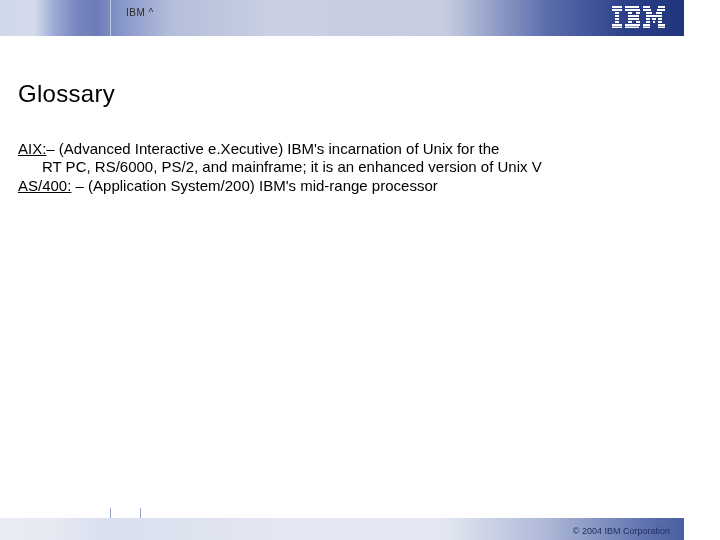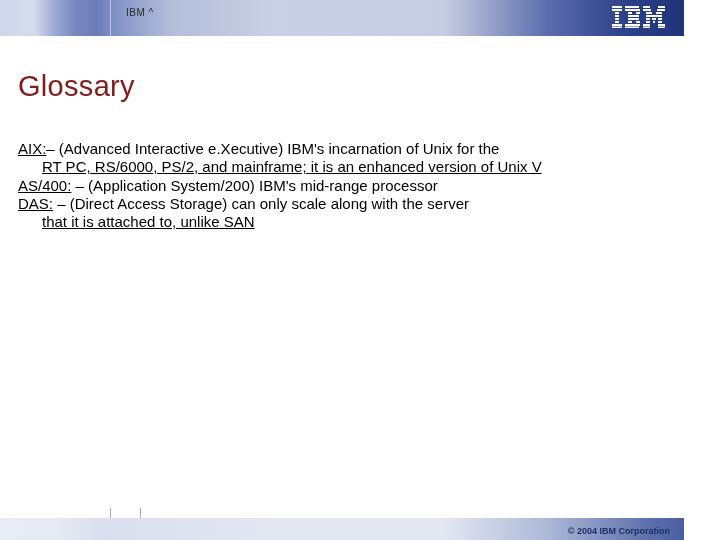--- a/index.html
+++ b/index.html
@@ -44,52 +44,50 @@
       position: absolute;
       right: 18px;
       top: 6px;
     }
     .ibm-logo svg { display: block; }
 
     
     .heading {
       position: absolute;
       left: 18px;
-      top: 70px;
-      font-size: 29px;
+      top: 80px;
+      font-size: 24px;
       font-weight: 400;
-      color: #7f1d1d;
+      color: #000000;
       letter-spacing: 0.3px;
     }
 
     
     .body {
       position: absolute;
       left: 18px;
       right: 18px;
       top: 140px;
       font-size: 15px;
       line-height: 1.22;
       color: #000;
     }
     .entry { margin: 0; }
     .term { text-decoration: underline; font-weight: 400; }
     .dash { font-weight: 400; margin-top: 9px; }
     .def-cont {
       display: block;
       padding-left: 24px;
-      text-decoration: underline;
     }
 
     
     .footer {
       position: absolute;
       left: 0; right: 0; bottom: 0;
       height: 32px;
-      font-weight: bold;
     }
     .footer-grad {
       position: absolute;
       left: 0; right: 0; bottom: 0;
       height: 22px;
       background: linear-gradient(90deg,
         #e8ecf4 0%,
         #e6eaf3 8%,
         #d9dfee 15%,
         #e3e7f2 40%,
@@ -172,24 +170,20 @@
   <h1 class="heading">Glossary</h1>
 
   <div class="body">
     <p class="entry">
       <span class="term">AIX:</span><span class="dash">– (Advanced Interactive e.Xecutive) IBM's incarnation of Unix for the</span>
       <span class="def-cont">RT PC, RS/6000, PS/2, and mainframe; it is an enhanced version of Unix V</span>
     </p>
     <p class="entry">
       <span class="term">AS/400:</span><span class="dash"> – (Application System/200) IBM's mid-range processor</span>
     </p>
-    <p class="entry">
-      <span class="term">DAS:</span><span class="dash"> – (Direct Access Storage) can only scale along with the server</span>
-      <span class="def-cont">that it is attached to, unlike SAN</span>
-    </p>
   </div>
 
   <div class="footer">
     <div class="fvline a"></div>
     <div class="fvline b"></div>
     <div class="footer-grad"></div>
     <span class="copyright">© 2004 IBM Corporation</span>
   </div>
 
 </div>

